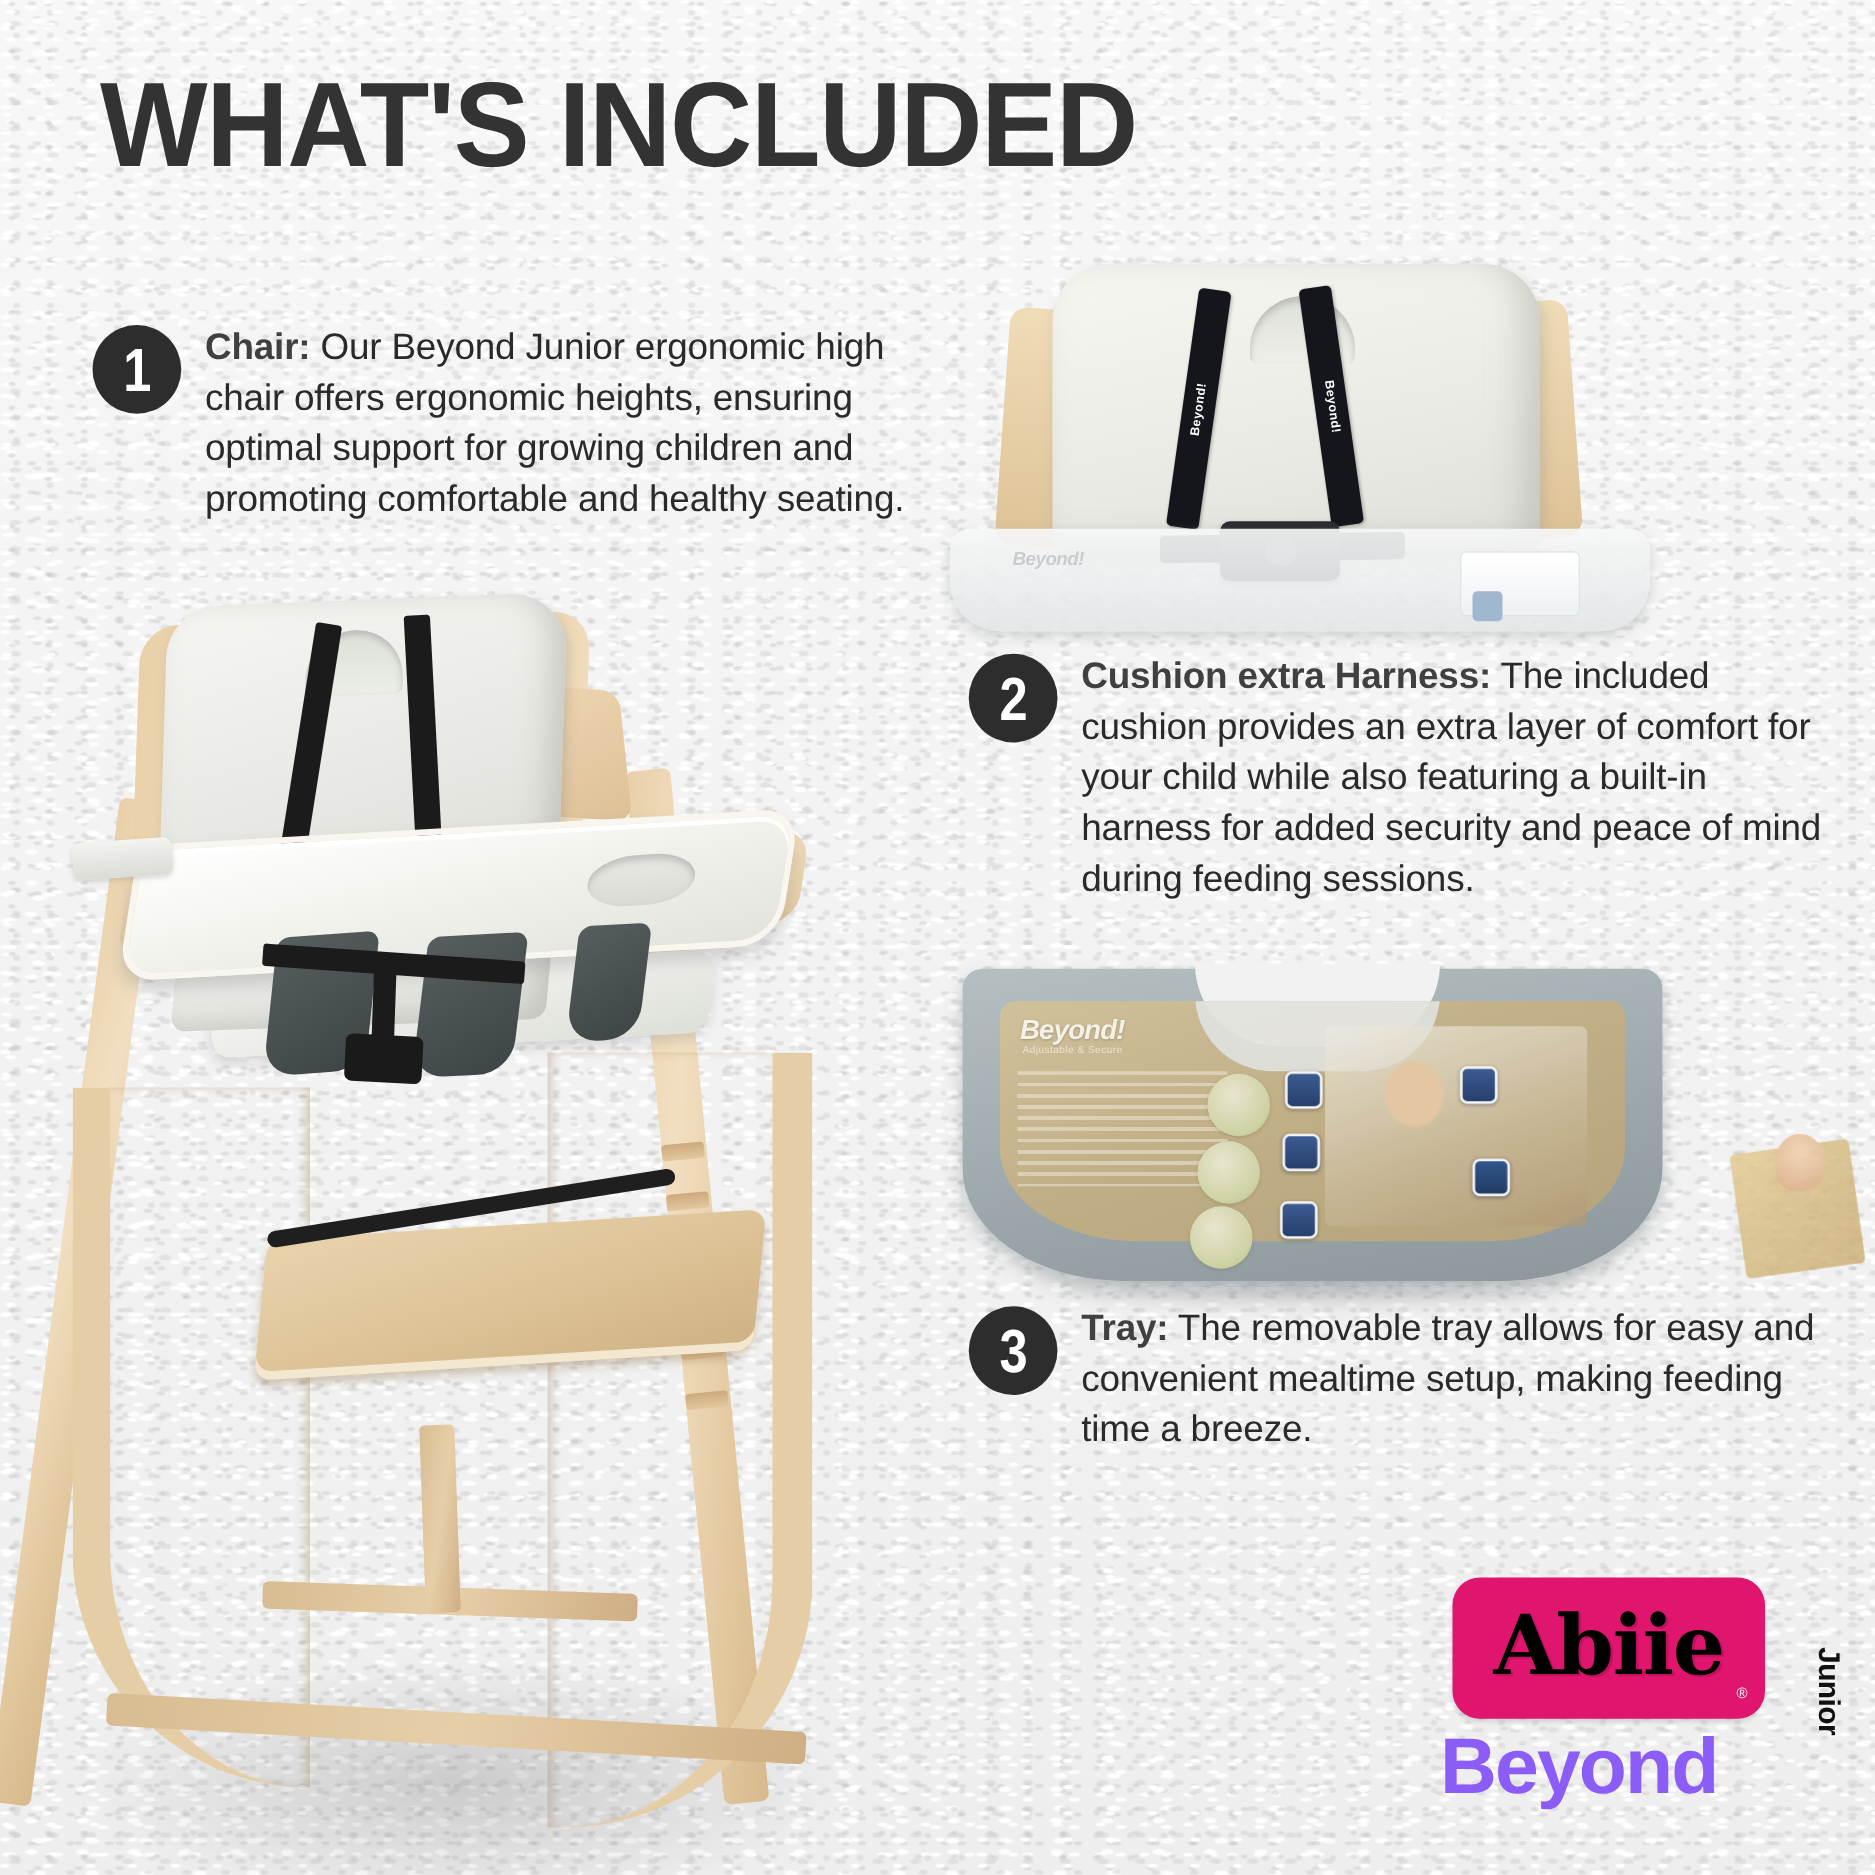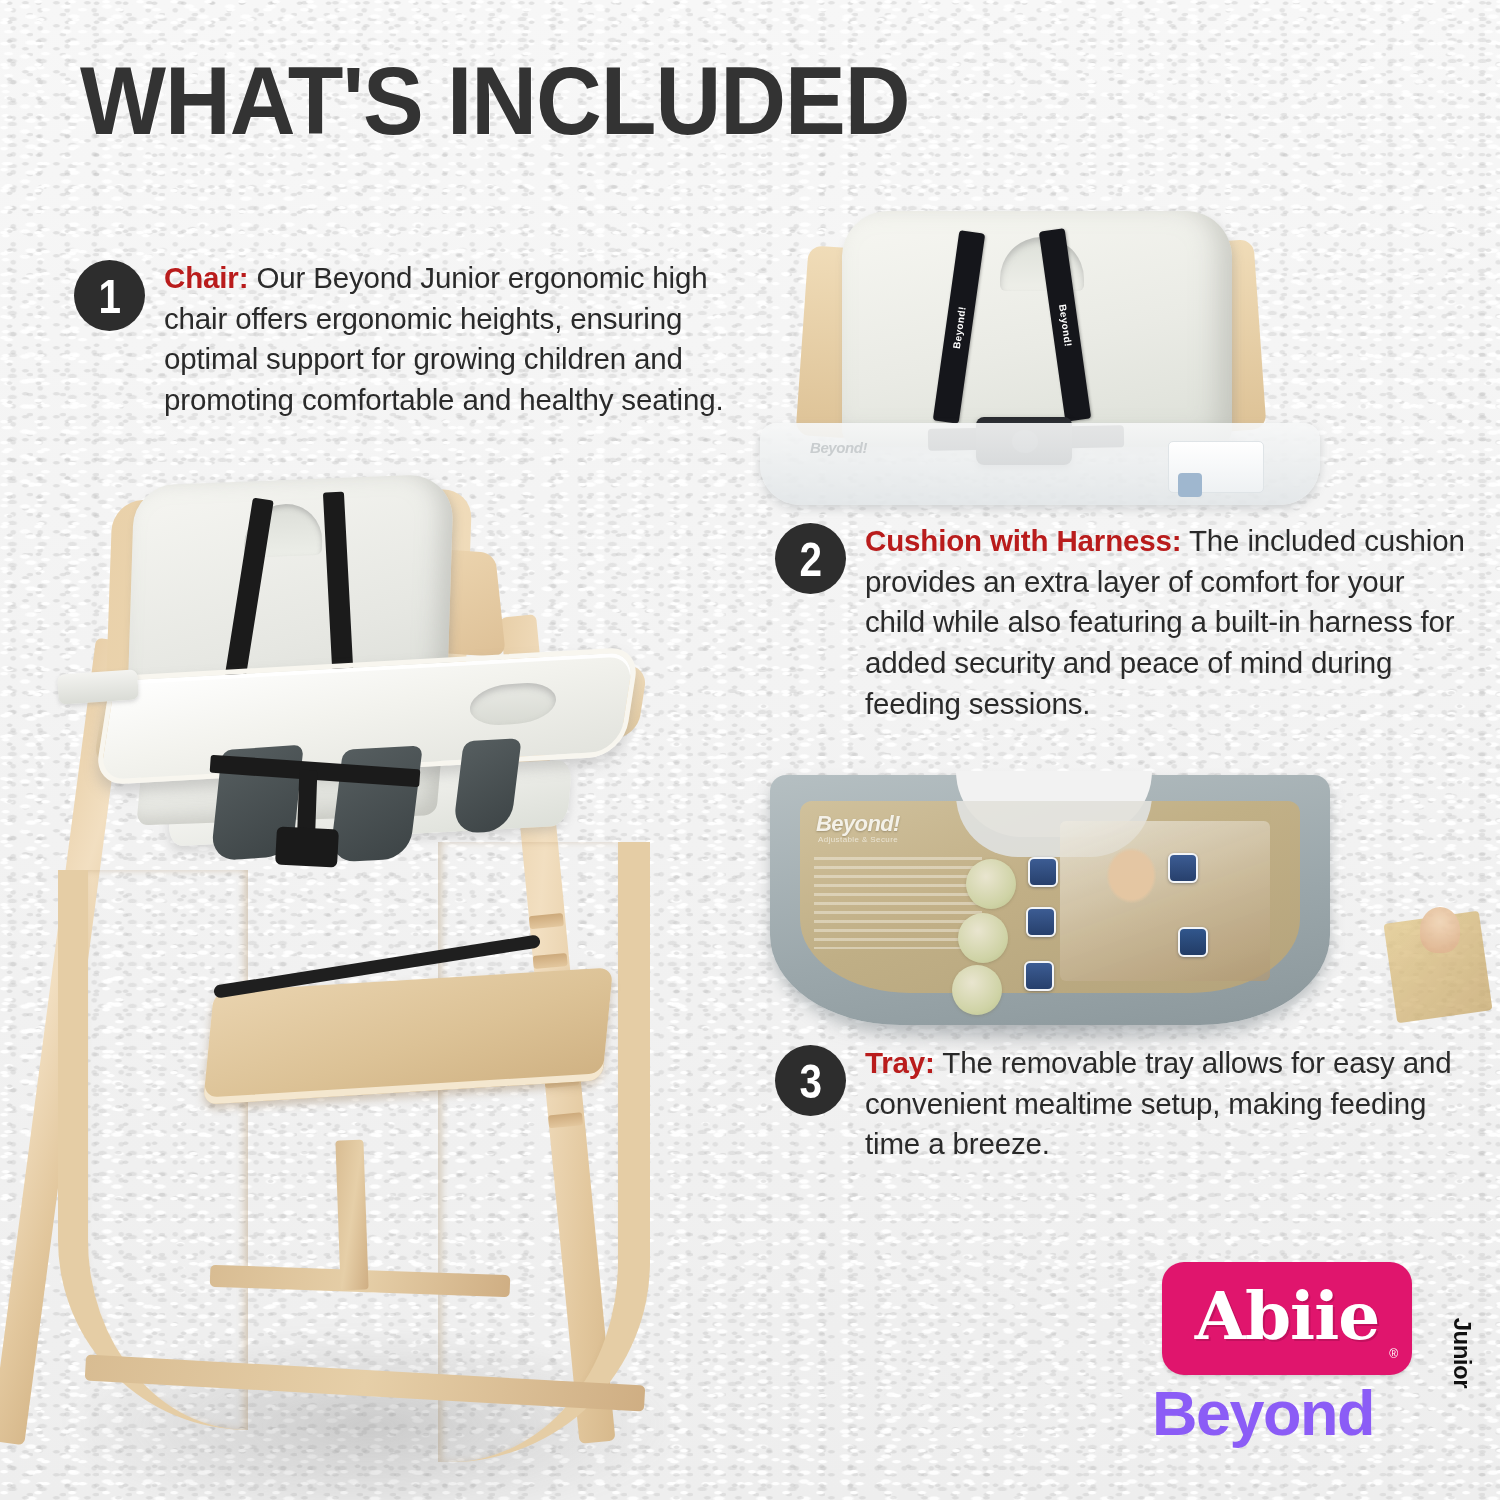--- a/index.html
+++ b/index.html
@@ -68,21 +68,21 @@
   }
   .badge span{ transform:scaleX(.88) scaleY(1.06); display:block; }
 
   .ftext{
     margin-left:19px;
     font-size:29.5px;
     line-height:1.38;
     color:#2a2a2a;
     letter-spacing:-.15px;
   }
-  .ftext b{ font-weight:bold; color:#b91c1c; }
+  .ftext b{ font-weight:bold; color:#404040; }
 
   #feature-1 { left:74px;  top:258px; width:690px; }
   #feature-1 .ftext{ width:600px; }
   #feature-2 { left:775px; top:521px; width:700px; }
   #feature-2 .ftext{ width:600px; }
   #feature-3 { left:775px; top:1043px; width:700px; }
   #feature-3 .ftext{ width:600px; }
 
   
   #photo-chair{ position:absolute; left:30px; top:440px; width:700px; height:1070px; }
@@ -419,21 +419,21 @@
   #logo-pill{
     position:absolute; left:10px; top:0;
     width:250px; height:113px;
     background:#e0156d;
     border-radius:22px;
     box-shadow:0 2px 4px rgba(0,0,0,.12);
     display:flex; align-items:center; justify-content:center;
   }
   #logo-abiie{
     font-family:"DejaVu Serif", serif;
-    font-weight:bold; font-size:66px; color:#ffffff;
+    font-weight:bold; font-size:66px; color:#000000;
     letter-spacing:-1px; line-height:1;
     text-shadow:2px 2px 0 rgba(140,10,66,.35);
     transform:translateY(-3px);
     text-align:right;
   }
   #logo-reg{
     position:absolute; right:14px; bottom:14px;
     font-size:12px; color:#ffffff; font-family:"Liberation Sans", sans-serif;
   }
   #logo-beyond{
@@ -560,21 +560,21 @@
   <div class="ftext">
     <b>Chair:</b><span> Our Beyond Junior ergonomic high chair offers ergonomic heights, ensuring optimal support for growing children and promoting comfortable and healthy seating.</span>
   </div>
 </div>
 
 <div class="feature" id="feature-2">
   <div class="badge">
     <span>2</span>
   </div>
   <div class="ftext">
-    <b>Cushion with Harness:</b><span> The included cushion provides an extra layer of comfort for your child while also featuring a built-in harness for added security and peace of mind during feeding sessions.</span>
+    <b>Cushion extra Harness:</b><span> The included cushion provides an extra layer of comfort for your child while also featuring a built-in harness for added security and peace of mind during feeding sessions.</span>
   </div>
 </div>
 
 <div class="feature" id="feature-3">
   <div class="badge">
     <span>3</span>
   </div>
   <div class="ftext">
     <b>Tray:</b><span> The removable tray allows for easy and convenient mealtime setup, making feeding time a breeze.</span>
   </div>

